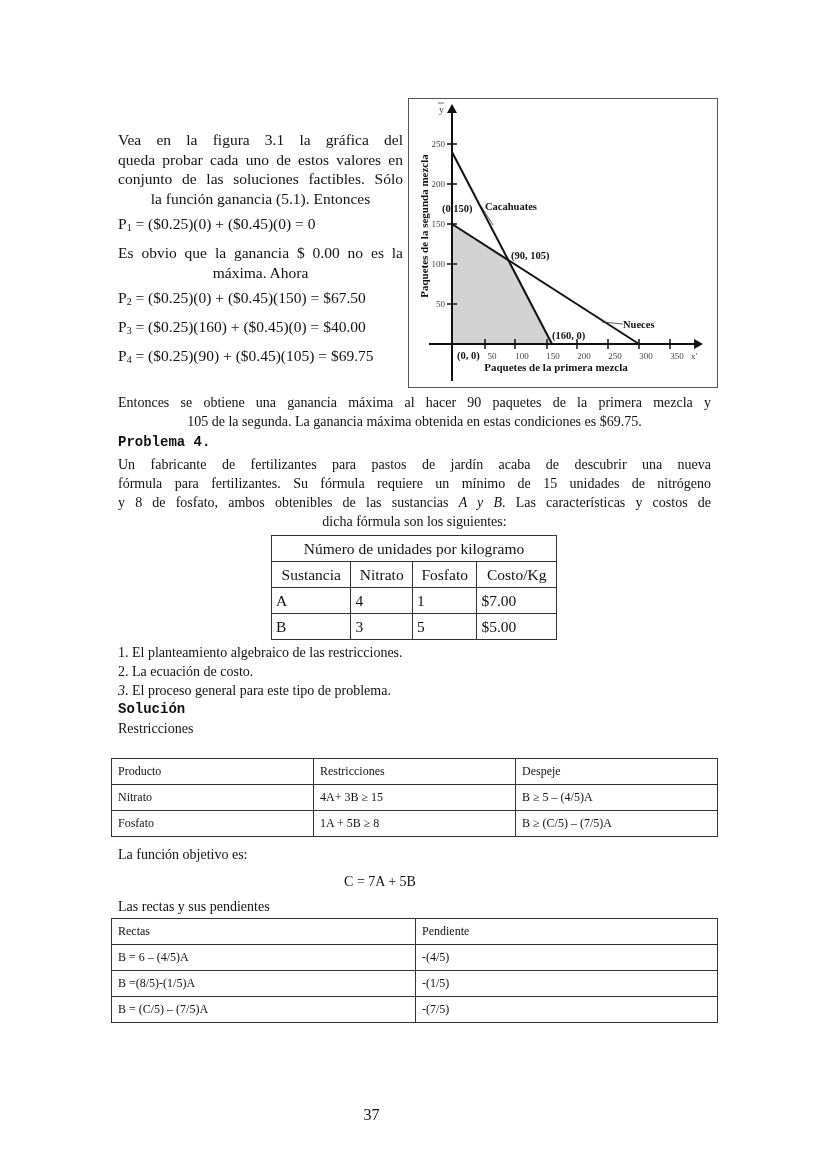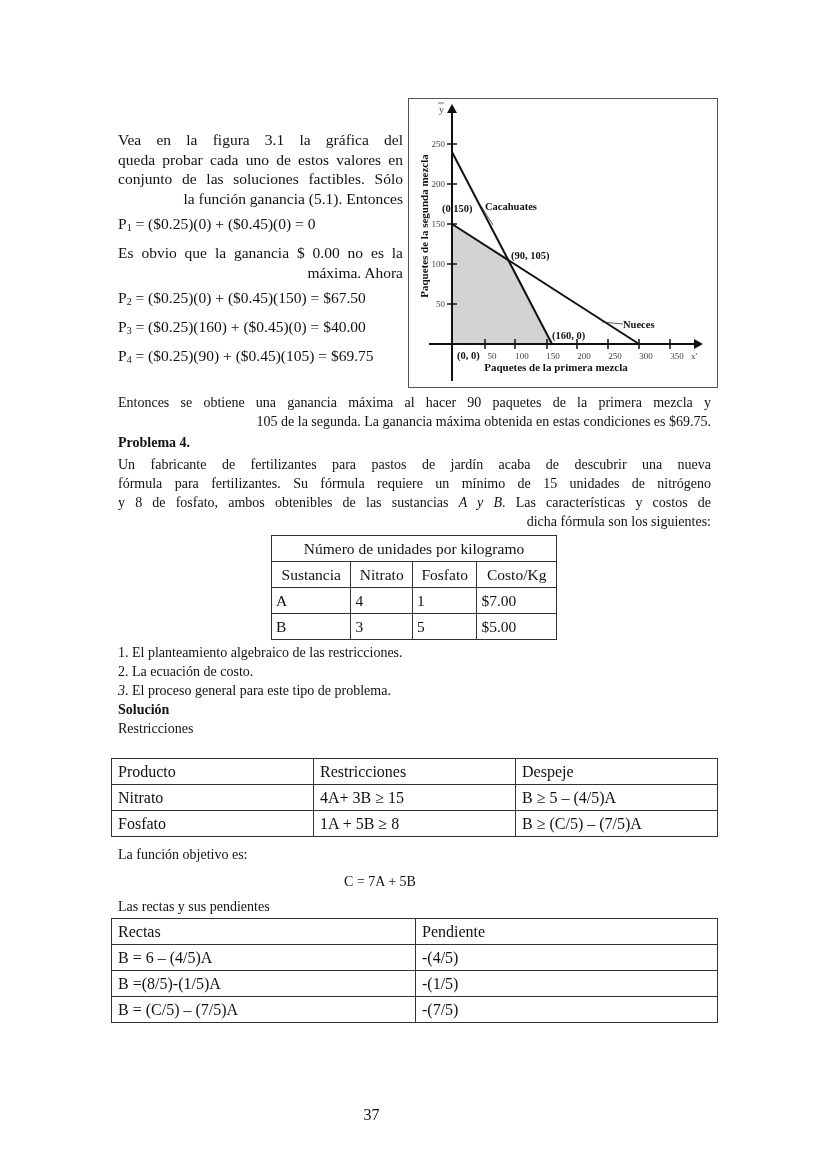--- a/index.html
+++ b/index.html
@@ -1,32 +1,32 @@
 <!DOCTYPE html>
 <html><head>
 <meta charset="utf-8">
 <style>
   html, body { margin: 0; padding: 0; background: #ffffff; }
   body { width: 828px; height: 1171px; position: relative; overflow: hidden;
          font-family: "Liberation Serif", "DejaVu Serif", serif; color: #111; }
   .abs { position: absolute; }
   .p { font-size: 14px; line-height: 19px; margin: 0; }
   .just { text-align: justify; text-align-last: justify; }
-  .lastline { text-align: right; }
+  .lastline { text-align: center; }
   .intro { left: 118px; top: 130px; width: 285px; }
   .intro .p { font-size: 15.5px; line-height: 19.5px; }
   .eq { font-size: 15.5px; line-height: 19px; margin: 0; white-space: nowrap; }
   sub { font-size: 10px; vertical-align: -2px; }
   .chartbox { left: 408px; top: 98px; width: 310px; height: 290px; border: 1px solid #555; box-sizing: border-box; background: #fff; }
   .body-text { left: 118px; width: 593px; }
-  .bold { font-weight: bold; }
+  .bold { font-weight: bold; font-family: Liberation Mono, monospace; }
   table { border-collapse: collapse; }
   .tbl1 { position: absolute; left: 271px; top: 535px; width: 286px; font-size: 15.5px; }
   .tbl1 td, .tbl1 th { border: 1.3px solid #333; font-weight: normal; height: 25px; padding: 0 4px; }
-  .tbl2, .tbl3 { position: absolute; left: 111px; width: 607px; font-size: 16px; font-family: Liberation Serif, serif; }
+  .tbl2, .tbl3 { position: absolute; left: 111px; width: 607px; font-size: 12px; font-family: Liberation Serif, serif; }
   .tbl2 td, .tbl3 td { border: 1.3px solid #333; text-align: left; padding: 0 6px; height: 25px; }
   .pagenum { left: 0; width: 743px; top: 1106px; text-align: center; font-size: 16px; }
 </style>
 </head>
 <body>
 
 <div class="abs intro">
   <p class="p just">Vea en la figura 3.1 la gráfica del</p>
   <p class="p just">queda probar cada uno de estos valores en</p>
   <p class="p just">conjunto de las soluciones factibles. Sólo</p>

